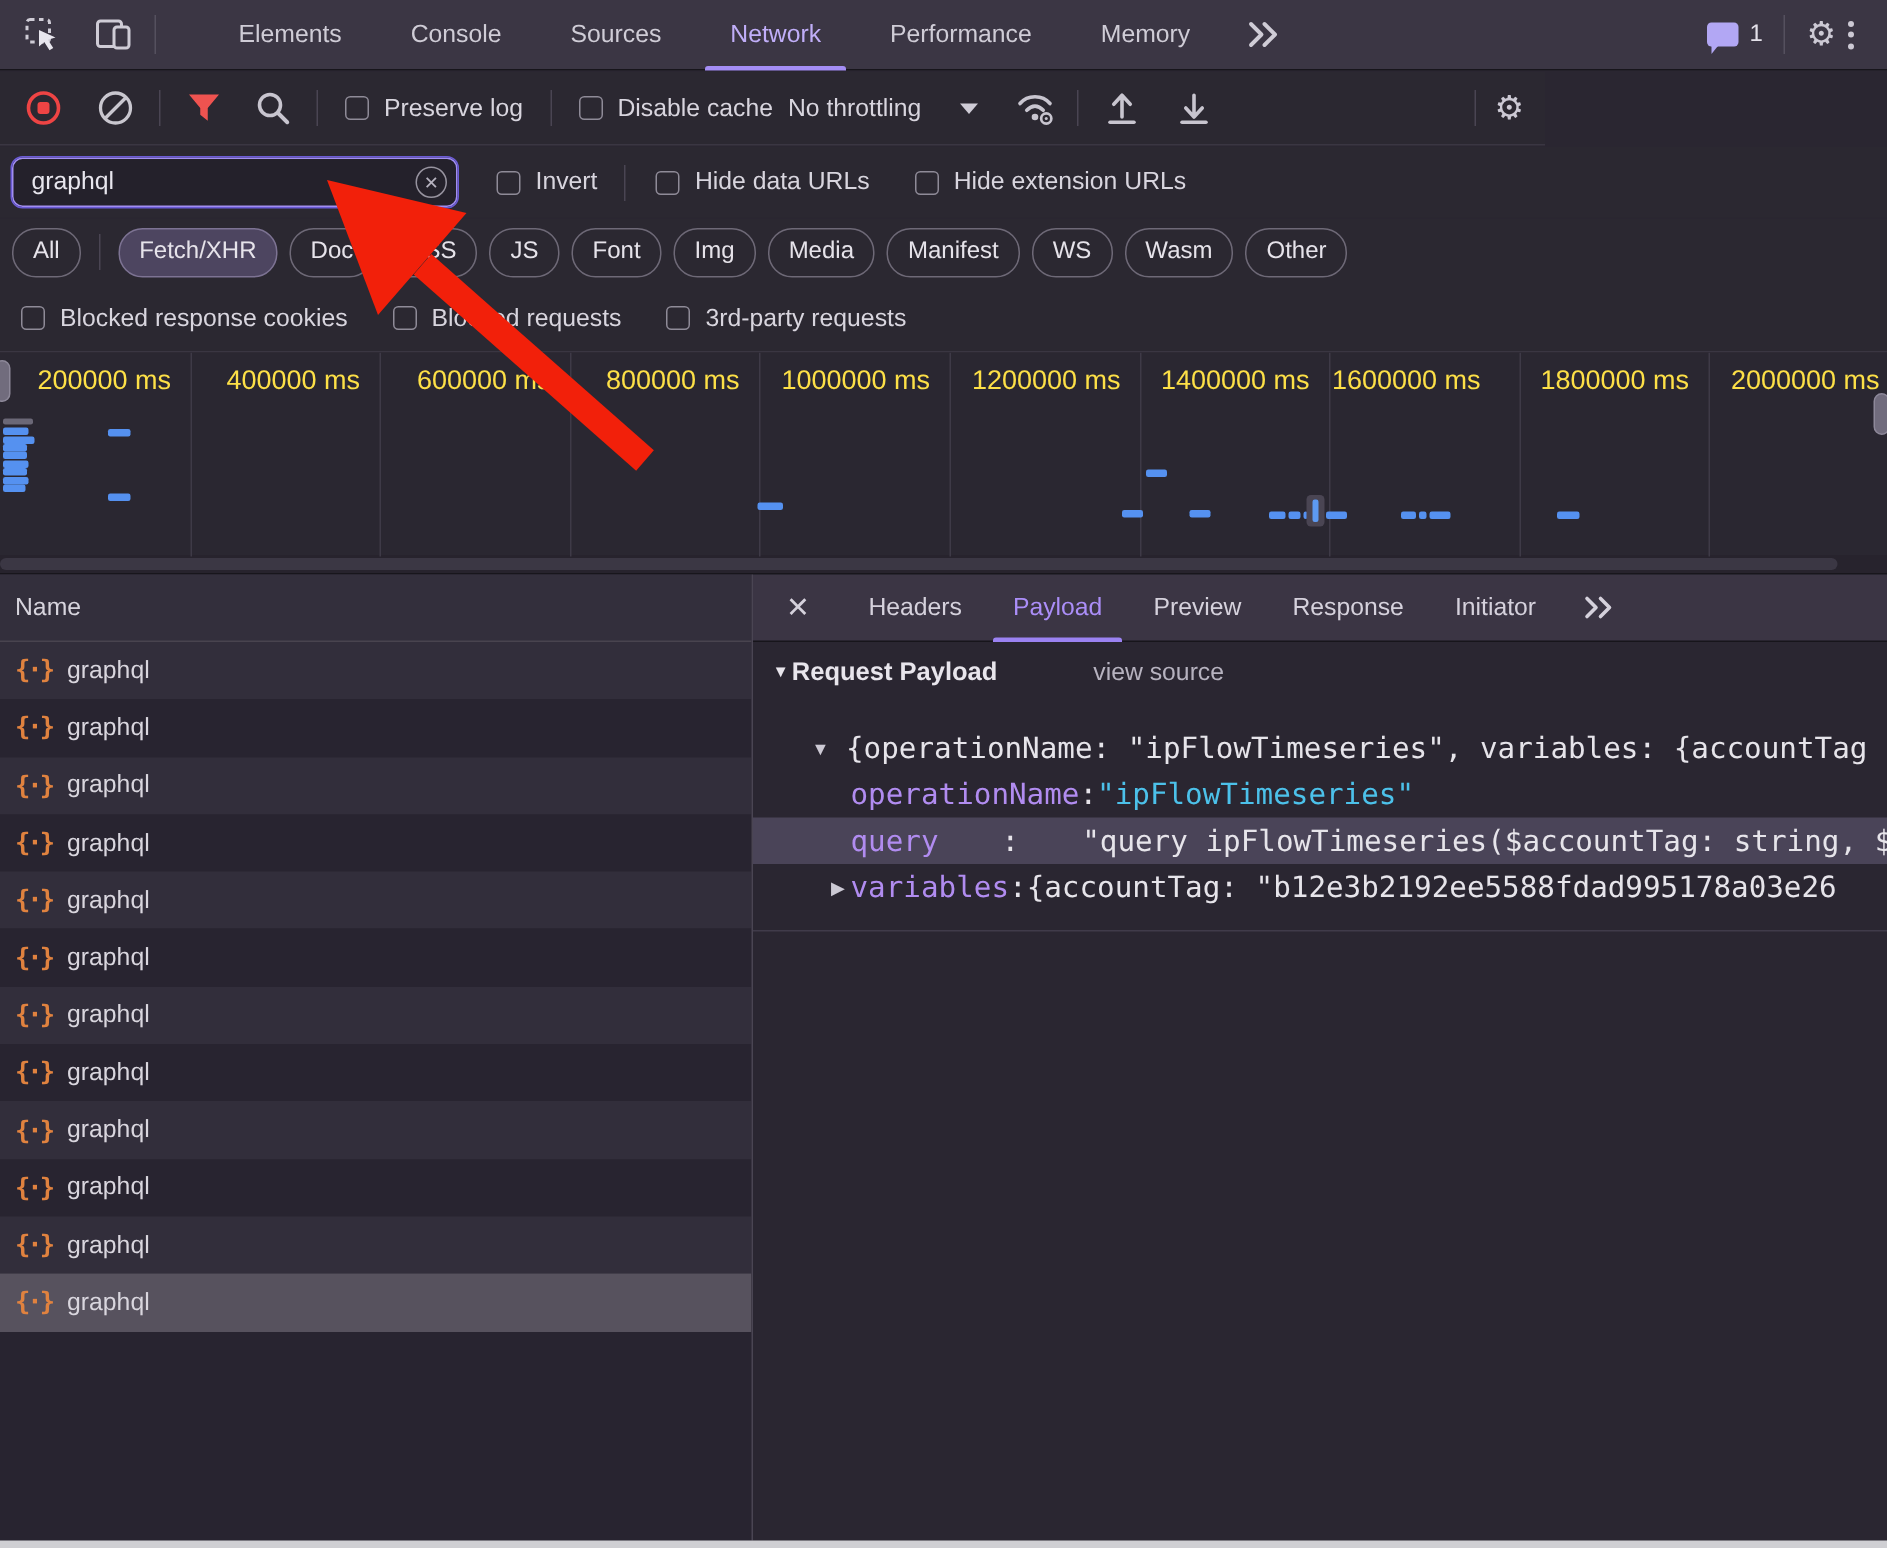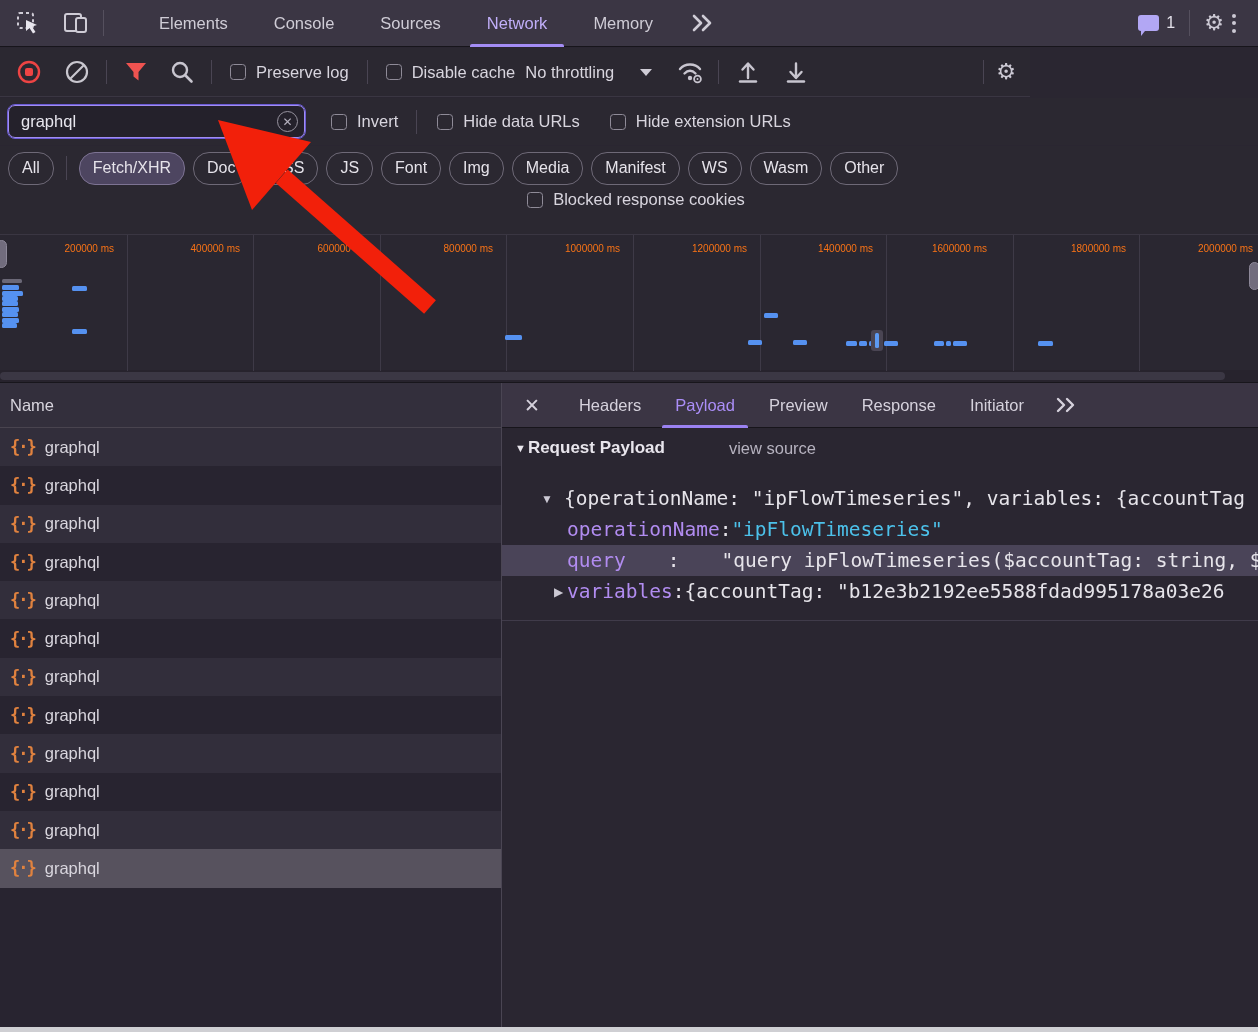--- a/index.html
+++ b/index.html
@@ -50,26 +50,26 @@
           justify-content:center;box-sizing:border-box;}
   
   .chiprow{position:absolute;left:0;top:146px;width:1258px;height:44px;background:#2b2831;
            display:flex;align-items:center;gap:8px;}
   .chip{height:31px;display:flex;align-items:center;padding:0 13px;border:1px solid #6e6977;
         border-radius:16px;font-size:16px;font-weight:500;color:#e6e3ea;white-space:nowrap;}
   .chip.active{background:#4d4560;border-color:#7d7393;}
   .chipdiv{width:1px;height:24px;background:#4a4553;margin:0 4px;}
   
   .checkrow{position:absolute;left:0;top:190px;width:1258px;height:45px;background:#2b2831;
-            display:flex;align-items:center;gap:30px;border-bottom:1px solid #3a3642;box-sizing:border-box;flex-direction:column;}
+            display:flex;align-items:center;gap:30px;border-bottom:1px solid #3a3642;box-sizing:border-box;}
   
   .overview{position:absolute;left:0;top:235px;width:1258px;height:148px;background:#2a2731;
             overflow:hidden;border-bottom:1px solid #18161c;box-sizing:border-box;}
   .gridline{position:absolute;top:0;width:1px;height:136px;background:#3e3a47;}
-  .ticklabel{position:absolute;top:8px;font-size:10px;color:#f97316;white-space:nowrap;text-align:center;}
+  .ticklabel{position:absolute;top:8px;font-size:18px;color:#fde047;white-space:nowrap;text-align:center;}
   .bar{position:absolute;border-radius:1.5px;}
   .bar.blue{background:#5591f0;height:5px;}
   .bar.gray{background:#6b6877;height:4px;}
   .bar.markerbox{background:#4a4553;border-radius:3px;}
   .bar.markertick{background:#5d9af2;}
   .grabber{position:absolute;width:11px;height:28px;background:#716c7d;border:1px solid #8d8899;
            border-radius:6px;box-sizing:border-box;}
   .ovtrack{position:absolute;left:0;bottom:0;width:1258px;height:12px;background:#27232d;}
   .ovthumb{position:absolute;left:0;top:2px;width:1225px;height:8px;background:#3b3744;border-radius:4px;}
   
@@ -131,20 +131,21 @@
           <rect x="13" y="7" width="10" height="14" rx="2" fill="#3b3644" stroke="#cfccd6" stroke-width="2"></rect>
         </svg>
       </span>
     </div>
     <div class="vdiv"></div>
     <div id="top-tabs">
         <div class="ttab">Elements</div>
         <div class="ttab">Console</div>
         <div class="ttab">Sources</div>
         <div class="ttab active">Network</div>
+        <div class="ttab">Performance</div>
         <div class="ttab">Memory</div>
       </div>
     <span style="margin-left:14px;">
       <svg class="ic" width="26" height="18" viewBox="0 0 26 18">
         <path d="M4 2 L11 9 L4 16" fill="none" stroke="#cfccd6" stroke-width="2.6" stroke-linecap="round" stroke-linejoin="round"></path>
         <path d="M13 2 L20 9 L13 16" fill="none" stroke="#cfccd6" stroke-width="2.6" stroke-linecap="round" stroke-linejoin="round"></path>
       </svg>
     </span>
     <div class="tabbar-right">
       <div class="badge">

